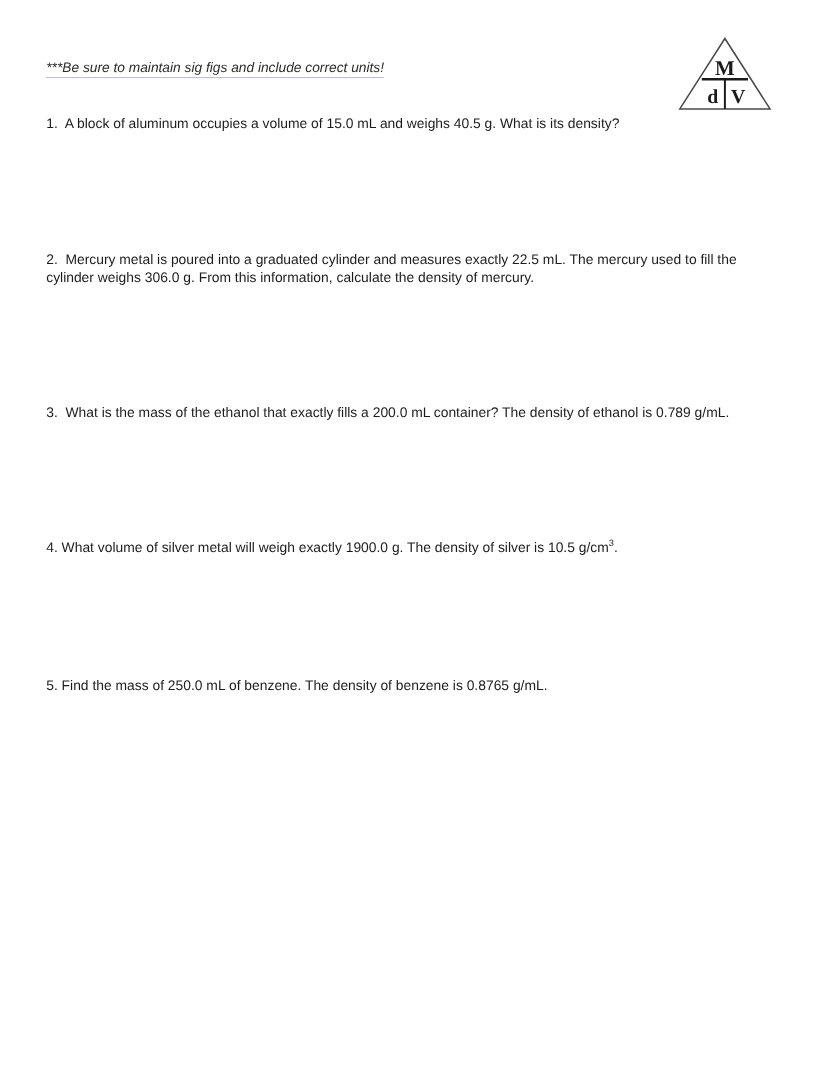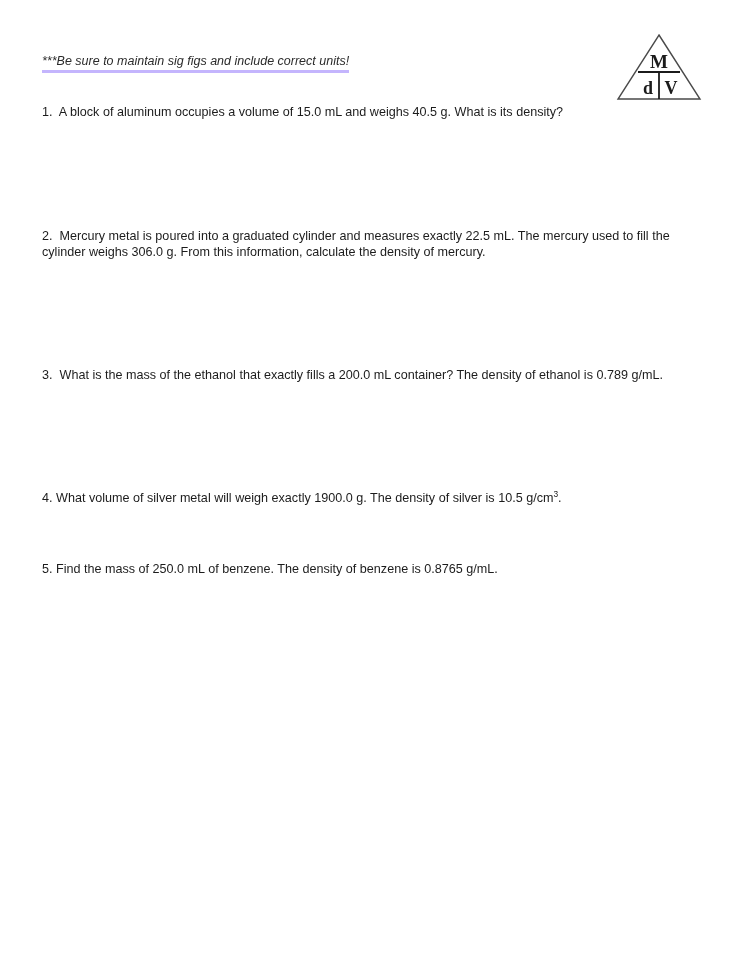--- a/index.html
+++ b/index.html
@@ -39,21 +39,21 @@
   }
   .worksheet-subtitle {
     margin: 12px 0 0 0;
     font-family: "Liberation Sans", sans-serif;
     font-style: italic;
     font-weight: normal;
     font-size: 12.5px;
     line-height: 15px;
     color: #2b2b2b;
     display: inline-block;
-    border-bottom: 3px solid #c4b5fd;
+    border-bottom: 1px solid #c4b5fd;
     padding-bottom: 1px;
   }
 
   
   .density-triangle {
     position: absolute;
     left: 614px;
     top: 31px;
     width: 90px;
     height: 72px;
@@ -85,21 +85,21 @@
   .question sup {
     font-size: 8.4px;
     line-height: 0;
     vertical-align: super;
   }
   
   .q1 { margin-top: 0; }
   .q2 { margin-top: 107px; }
   .q3 { margin-top: 106px; }
   .q4 { margin-top: 107px; }
-  .q5 { margin-top: 54px; }
+  .q5 { margin-top: 108px; }
 </style>
 </head>
 <body>
 
 <div class="page">
 
   <div class="header">
     <div>
       <span class="worksheet-subtitle">***Be sure to maintain sig figs and include correct units!</span>
     </div>

